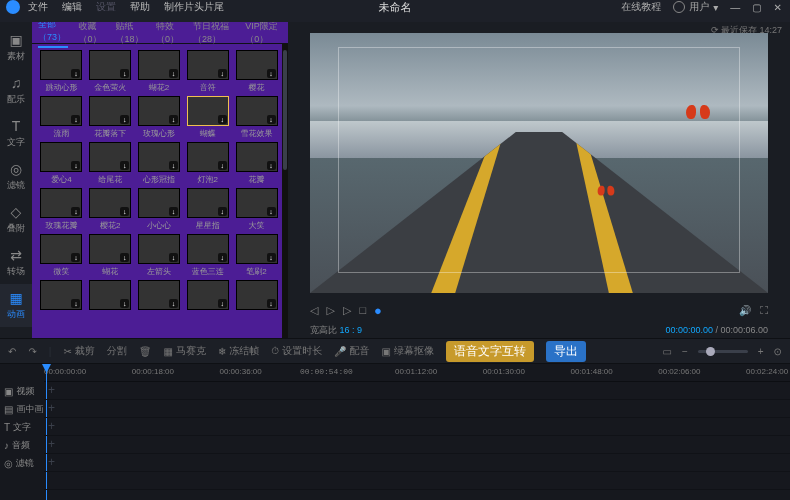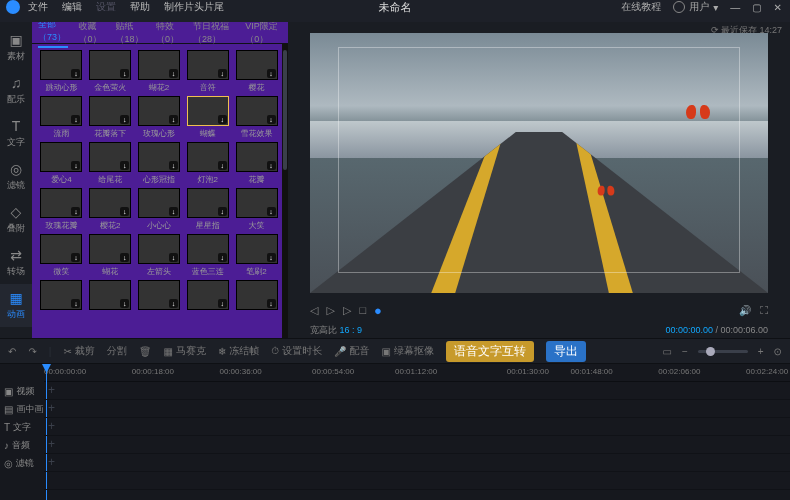--- a/index.html
+++ b/index.html
@@ -434,23 +434,23 @@
       <div class="tl-row">
         <span class="ico">◎</span>
         <span>滤镜</span>
       </div>
     </div>
   <div class="tracks">
     <div class="ruler" id="ruler">
         <span class="tick" style="left: 0px;">00:00:00:00</span>
         <span class="tick" style="left: 87.75px;">00:00:18:00</span>
         <span class="tick" style="left: 175.5px;">00:00:36:00</span>
-        <span class="tick" style="left: 268px;">00:00:54:00</span>
+        <span class="tick" style="left: 256px; font-family: Liberation Mono, monospace;">00:00:54:00</span>
         <span class="tick" style="left: 351px;">00:01:12:00</span>
-        <span class="tick" style="left: 438.75px; margin-left: 24px;">00:01:30:00</span>
+        <span class="tick" style="left: 438.75px;">00:01:30:00</span>
         <span class="tick" style="left: 526.5px;">00:01:48:00</span>
         <span class="tick" style="left: 614.25px;">00:02:06:00</span>
         <span class="tick" style="left: 702px;">00:02:24:00</span>
       </div>
     <div class="playhead-line"></div>
     <div id="track-rows">
         <div class="track">
           <span class="add-hint">+</span>
         </div>
         <div class="track">

